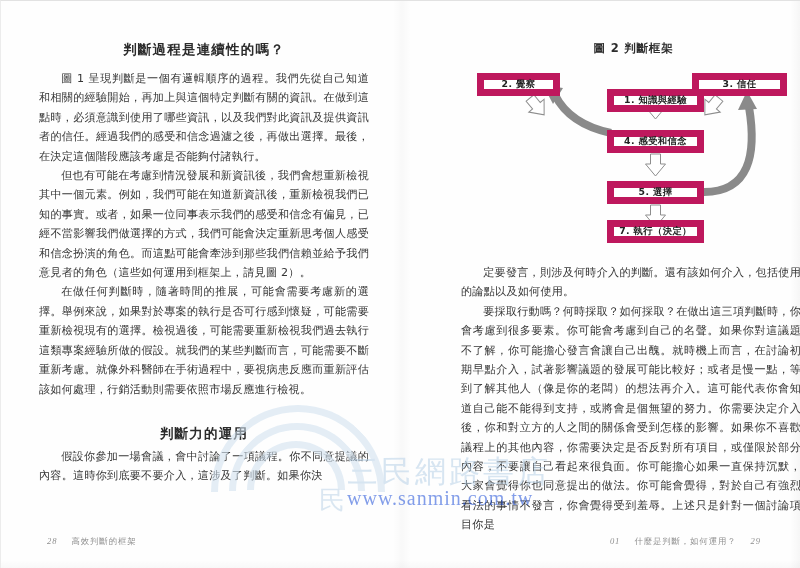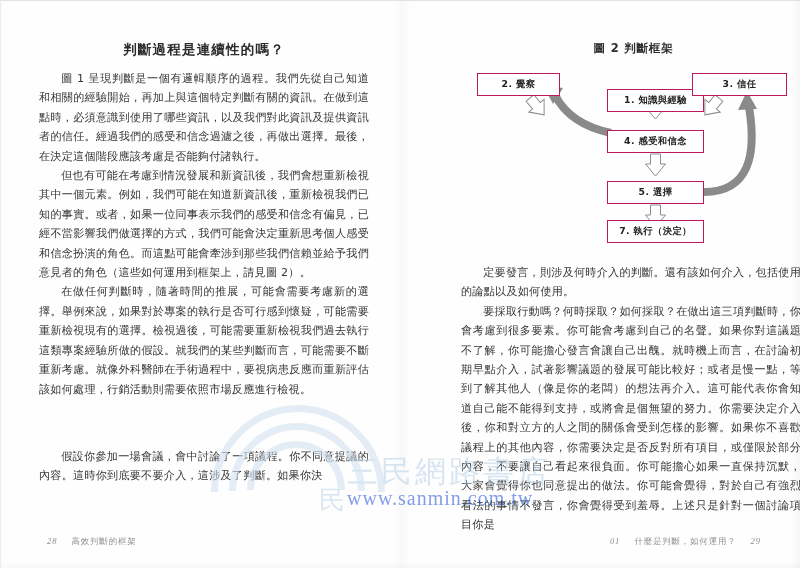--- a/index.html
+++ b/index.html
@@ -156,21 +156,21 @@
   }
   .fig-canvas {
     position: absolute;
     left: 0; top: 22px;
     width: 345px;
     height: 183px;
   }
   .node {
     position: absolute;
     box-sizing: border-box;
-    border: 1px solid #be185d;
+    border: 7px solid #be185d;
     background: #ffffff;
     color: #222;
     font-size: 9.3px;
     font-weight: bold;
     letter-spacing: 0.4px;
     display: flex;
     align-items: center;
     justify-content: center;
     z-index: 4;
   }
@@ -220,20 +220,21 @@
   <div class="col" id="left-page">
 
     <div class="section-heading" id="heading-1">判斷過程是連續性的嗎？</div>
 
     <div class="body-text" id="para-block-1">
       <p>圖 1 呈現判斷是一個有邏輯順序的過程。我們先從自己知道和相關的經驗開始，再加上與這個特定判斷有關的資訊。在做到這點時，必須意識到使用了哪些資訊，以及我們對此資訊及提供資訊者的信任。經過我們的感受和信念過濾之後，再做出選擇。最後，在決定這個階段應該考慮是否能夠付諸執行。</p>
       <p>但也有可能在考慮到情況發展和新資訊後，我們會想重新檢視其中一個元素。例如，我們可能在知道新資訊後，重新檢視我們已知的事實。或者，如果一位同事表示我們的感受和信念有偏見，已經不當影響我們做選擇的方式，我們可能會決定重新思考個人感受和信念扮演的角色。而這點可能會牽涉到那些我們信賴並給予我們意見者的角色（這些如何運用到框架上，請見圖 2）。</p>
       <p>在做任何判斷時，隨著時間的推展，可能會需要考慮新的選擇。舉例來說，如果對於專案的執行是否可行感到懷疑，可能需要重新檢視現有的選擇。檢視過後，可能需要重新檢視我們過去執行這類專案經驗所做的假設。就我們的某些判斷而言，可能需要不斷重新考慮。就像外科醫師在手術過程中，要視病患反應而重新評估該如何處理，行銷活動則需要依照市場反應進行檢視。</p>
     </div>
 
+    <div class="section-heading" id="heading-2">判斷力的運用</div>
 
     <div class="body-text" id="para-block-2">
       <p>假設你參加一場會議，會中討論了一項議程。你不同意提議的內容。這時你到底要不要介入，這涉及了判斷。如果你決</p>
     </div>
 
     <div class="footer" id="footer-left">
       <span class="folio">28</span>
       <span class="sep"></span>
       <span>高效判斷的框架</span>
     </div>

